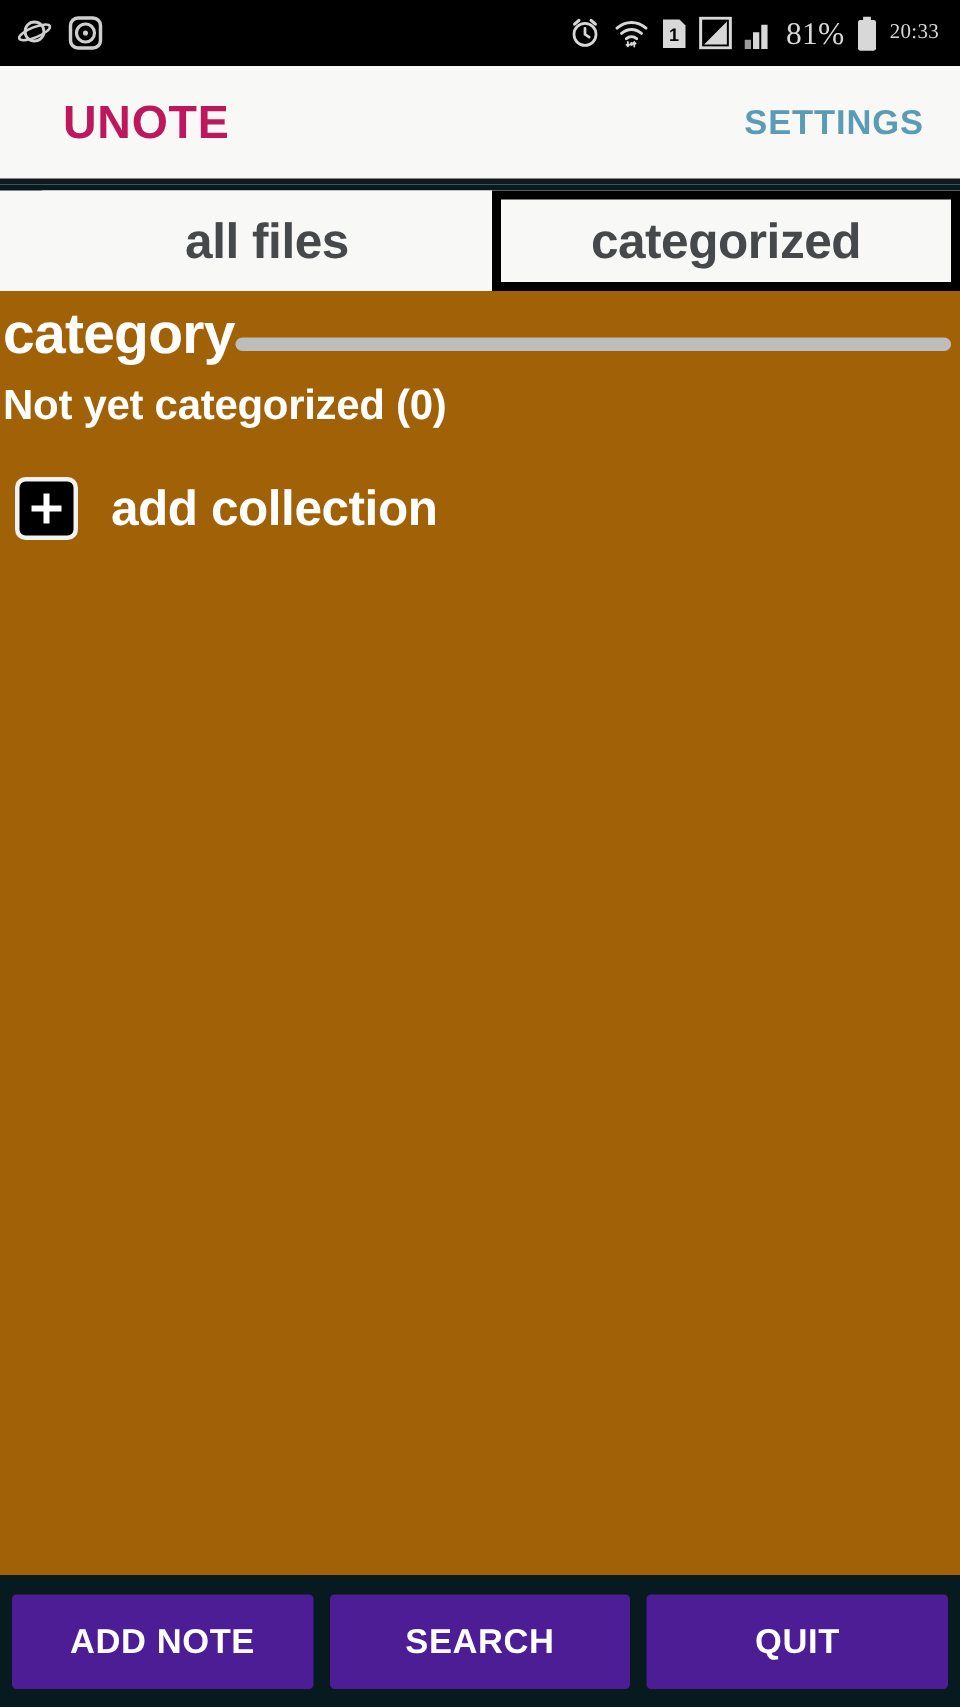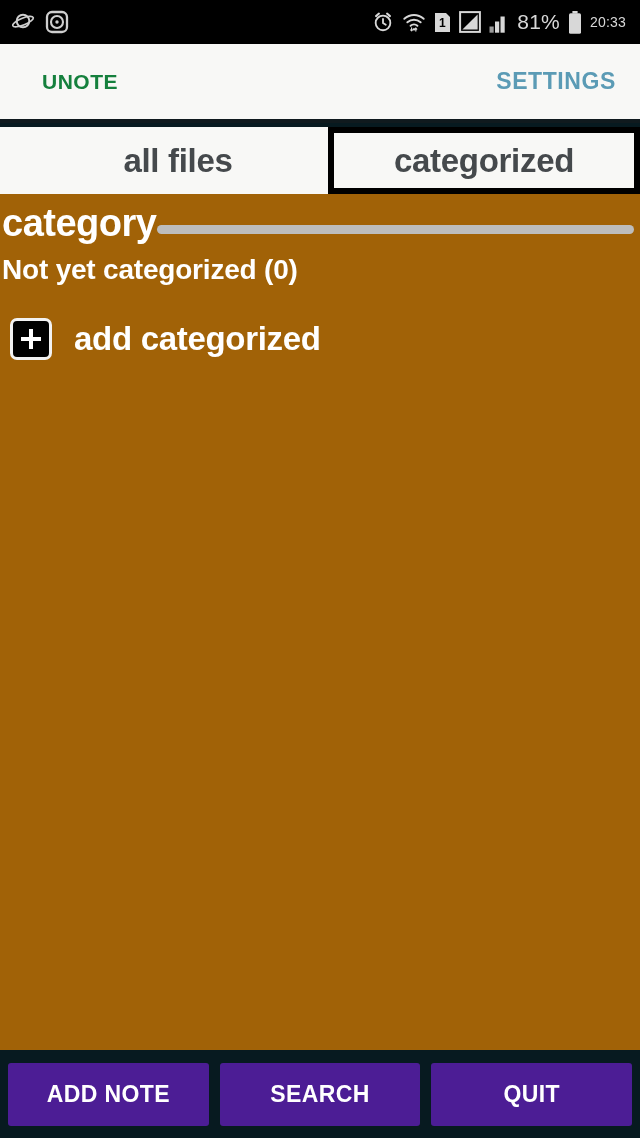--- a/index.html
+++ b/index.html
@@ -43,21 +43,21 @@
   }
   .sb-ico {
     display: block;
     line-height: 0;
   }
   .sb-text {
     color: #d8d8d8;
     font-size: 21px;
     font-weight: 400;
     letter-spacing: 0.2px;
-    font-family: Liberation Sans, sans-serif;
+    font-family: Liberation Serif, serif;
     white-space: nowrap;
     text-align: right;
   }
   .sb-clock {
     font-size: 14px;
   }
 
   
   .app-header {
     position: absolute;
@@ -65,22 +65,22 @@
     width: 640px;
     height: 79px;
     background: #f8f8f6;
     box-sizing: border-box;
     display: flex;
     align-items: center;
     padding: 0 24px 0 42px;
     border-bottom: 4px solid #101a1e;
   }
   .app-title {
-    color: #15803d;
-    font-size: 21px;
+    color: #be185d;
+    font-size: 31px;
     font-weight: bold;
     letter-spacing: 0.5px;
     font-family: "Liberation Sans", sans-serif;
     text-align: right;
   }
   .settings-btn {
     margin-left: auto;
     color: #5b9bb5;
     font-size: 23px;
     font-weight: bold;
@@ -302,21 +302,21 @@
   </div>
 
   <div class="content">
     <div class="category-head">
       <div class="category-title">category</div>
       <div class="category-rule"></div>
     </div>
     <div class="not-categorized">Not yet categorized (0)</div>
     <div class="add-cat-row">
       <div class="plus-box"></div>
-      <div class="add-cat-label">add categorized</div>
+      <div class="add-cat-label">add collection</div>
     </div>
   </div>
 
   <div class="bottom-bar">
     <div class="bottom-btn">ADD NOTE</div>
     <div class="bottom-btn">SEARCH</div>
     <div class="bottom-btn">QUIT</div>
   </div>
 
 </div>

